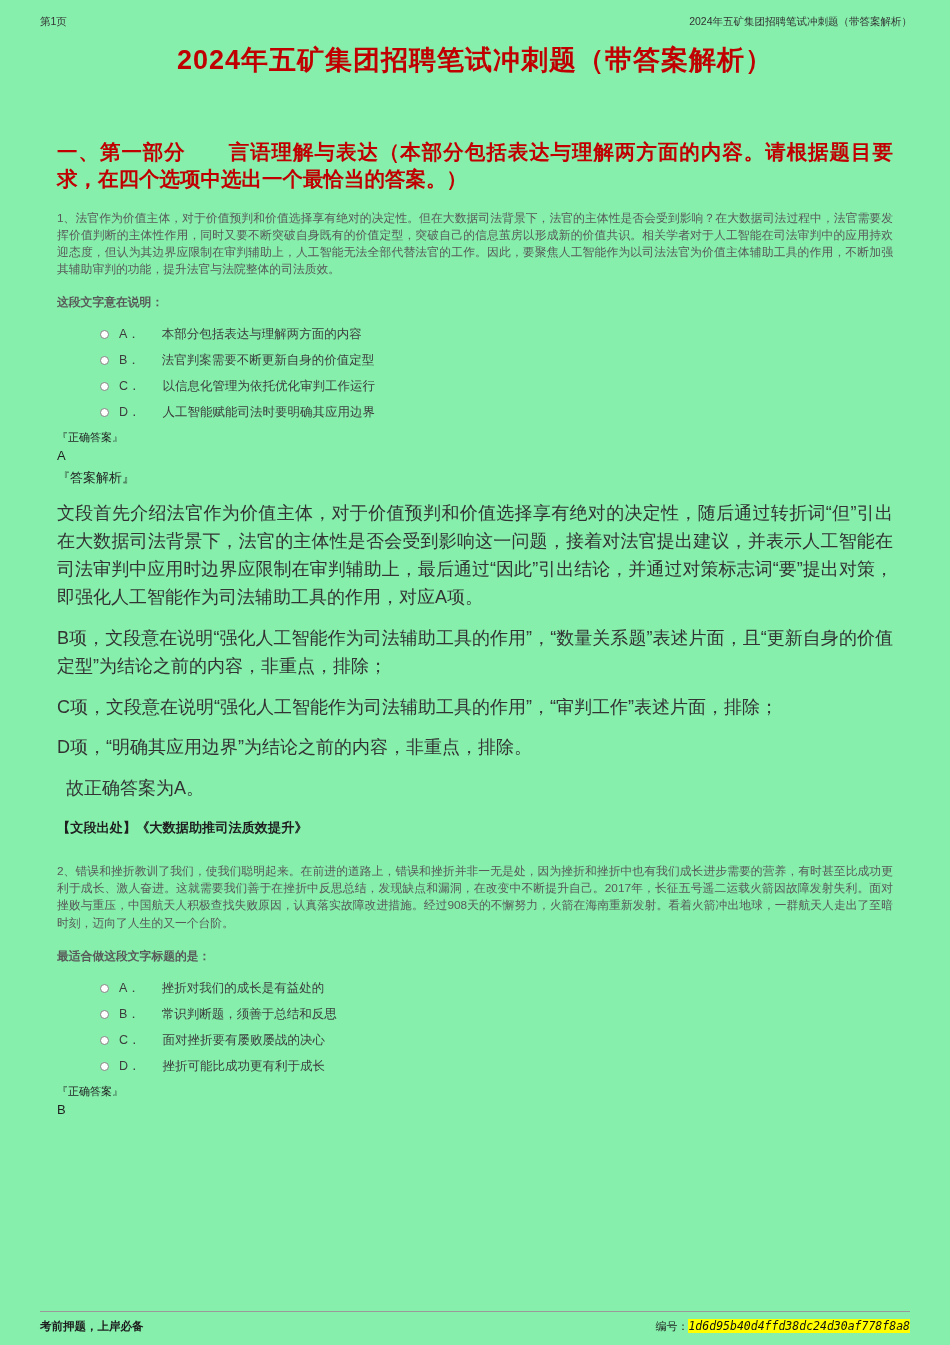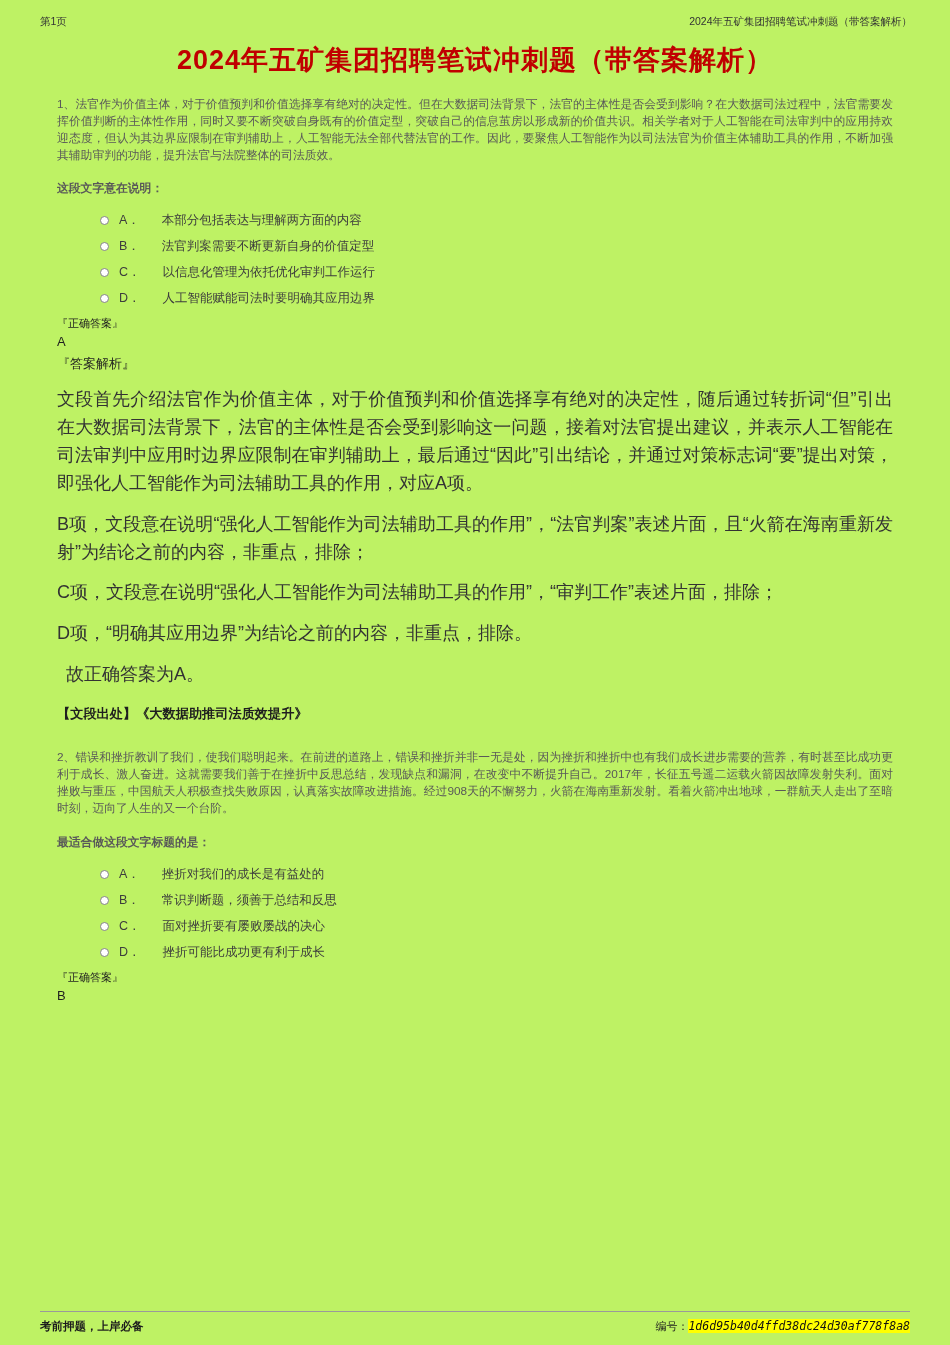--- a/index.html
+++ b/index.html
@@ -2,21 +2,21 @@
 <html><head>
 <meta charset="utf-8">
 <style>
   * { margin:0; padding:0; box-sizing:border-box; }
   html,body { background:#ffffff; }
   body {
     width:950px; height:1345px;
     font-family:"Liberation Sans", sans-serif;
     color:#222; position:relative; overflow:hidden;
   }
-  .page { position:relative; width:950px; height:1345px; background:#bef264; overflow:hidden; }
+  .page { position:relative; width:950px; height:1345px; background:#86efac; overflow:hidden; }
 
   .header {
     position:absolute; top:15px; left:40px; right:38px;
     display:flex; justify-content:space-between;
     font-size:10.5px; color:#333;
   }
 
   .content { position:absolute; top:0; left:57px; width:836px; }
 
   .doc-title {
@@ -84,20 +84,21 @@
   <div class="header">
     <span>第1页</span>
     <span>2024年五矿集团招聘笔试冲刺题（带答案解析）</span>
   </div>
 
   <div class="content">
 
     <h1 class="doc-title">2024年五矿集团招聘笔试冲刺题（带答案解析）</h1>
 
 
+    <h2 class="section-heading">一、第一部分　　言语理解与表达（本部分包括表达与理解两方面的内容。请根据题目要求，在四个选项中选出一个最恰当的答案。）</h2>
 
     <p class="stem">1、法官作为价值主体，对于价值预判和价值选择享有绝对的决定性。但在大数据司法背景下，法官的主体性是否会受到影响？在大数据司法过程中，法官需要发挥价值判断的主体性作用，同时又要不断突破自身既有的价值定型，突破自己的信息茧房以形成新的价值共识。相关学者对于人工智能在司法审判中的应用持欢迎态度，但认为其边界应限制在审判辅助上，人工智能无法全部代替法官的工作。因此，要聚焦人工智能作为以司法法官为价值主体辅助工具的作用，不断加强其辅助审判的功能，提升法官与法院整体的司法质效。</p>
     <p class="prompt">这段文字意在说明：</p>
 
     <div class="options">
       <div class="option">
         <span class="radio"></span>
         <span class="opt-label">A．</span>
         <span class="opt-text">本部分包括表达与理解两方面的内容</span>
       </div>
@@ -116,21 +117,21 @@
         <span class="opt-label">D．</span>
         <span class="opt-text">人工智能赋能司法时要明确其应用边界</span>
       </div>
     </div>
 
     <div class="ans-header">『正确答案』</div>
     <div class="ans-value">A</div>
     <div class="exp-header">『答案解析』</div>
 
     <p class="analysis">文段首先介绍法官作为价值主体，对于价值预判和价值选择享有绝对的决定性，随后通过转折词“但”引出在大数据司法背景下，法官的主体性是否会受到影响这一问题，接着对法官提出建议，并表示人工智能在司法审判中应用时边界应限制在审判辅助上，最后通过“因此”引出结论，并通过对策标志词“要”提出对策，即强化人工智能作为司法辅助工具的作用，对应A项。</p>
-    <p class="analysis">B项，文段意在说明“强化人工智能作为司法辅助工具的作用”，“法官判案”表述片面，且“火箭在海南重新发射”为结论之前的内容，非重点，排除；</p>
+    <p class="analysis">B项，文段意在说明“强化人工智能作为司法辅助工具的作用”，“数量关系题”表述片面，且“更新自身的价值定型”为结论之前的内容，非重点，排除；</p>
     <p class="analysis">C项，文段意在说明“强化人工智能作为司法辅助工具的作用”，“审判工作”表述片面，排除；</p>
     <p class="analysis">D项，“明确其应用边界”为结论之前的内容，非重点，排除。</p>
     <p class="analysis conclusion">故正确答案为A。</p>
 
     <p class="source">【文段出处】《大数据助推司法质效提升》</p>
 
     <p class="stem q2-stem">2、错误和挫折教训了我们，使我们聪明起来。在前进的道路上，错误和挫折并非一无是处，因为挫折和挫折中也有我们成长进步需要的营养，有时甚至比成功更利于成长、激人奋进。这就需要我们善于在挫折中反思总结，发现缺点和漏洞，在改变中不断提升自己。2017年，长征五号遥二运载火箭因故障发射失利。面对挫败与重压，中国航天人积极查找失败原因，认真落实故障改进措施。经过908天的不懈努力，火箭在海南重新发射。看着火箭冲出地球，一群航天人走出了至暗时刻，迈向了人生的又一个台阶。</p>
     <p class="prompt">最适合做这段文字标题的是：</p>
 
     <div class="options">

